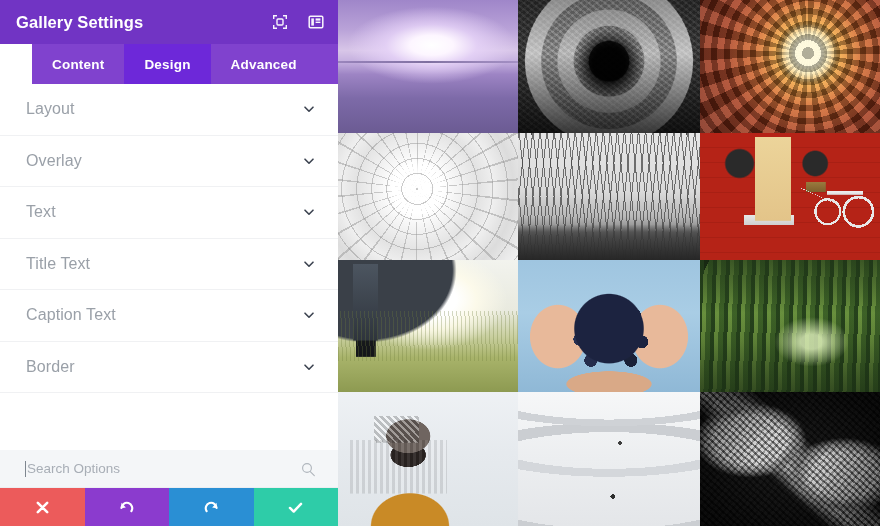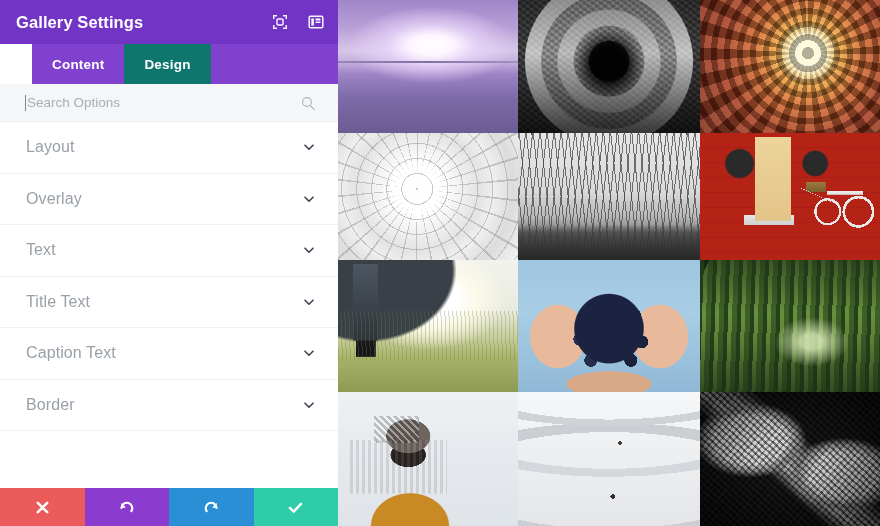--- a/index.html
+++ b/index.html
@@ -36,21 +36,21 @@
   #tabbar {
     height:40px; background:#8042ce; flex:none; display:flex;
     align-items:stretch;
     margin-left:32px;
   }
   .tab {
     display:flex; align-items:center; justify-content:center;
     padding:0 20px; color:#ffffff; font-size:13.5px; font-weight:bold;
     cursor:pointer; white-space:nowrap; letter-spacing:.2px;
   }
-  .tab.active { background:#0f766e; }
+  .tab.active { background:#6d28d9; }
 
   #searchbar {
     height:38px; flex:none; background:#f4f6f8;
     display:flex; align-items:center; position:relative;
     border-bottom:1px solid #eceef1;
   }
   #search-caret {
     position:absolute; left:25px; top:11px; width:1px; height:16px;
     background:#7e868f;
   }
@@ -324,70 +324,71 @@
           <rect x="3.3" y="4.4" width="2.6" height="7.2" fill="#ffffff"></rect>
           <rect x="7.6" y="4.4" width="4.8" height="2.2" fill="#ffffff"></rect>
           <rect x="7.6" y="7.6" width="4.8" height="1.4" fill="#ffffff"></rect>
         </svg>
       </div>
     </div>
 
     <nav id="tabbar">
       <div class="tab">Content</div>
       <div class="tab active">Design</div>
+      <div class="tab">Advanced</div>
     </nav>
+
+    <div id="accordion">
+      <div class="acc-row">
+        <span class="acc-label">Layout</span>
+        <svg class="acc-chevron" viewBox="0 0 14 14">
+          <polyline points="3,5.2 7,9.2 11,5.2" fill="none" stroke="#3c4350" stroke-width="1.6" stroke-linecap="round" stroke-linejoin="round"></polyline>
+        </svg>
+      </div>
+      <div class="acc-row">
+        <span class="acc-label">Overlay</span>
+        <svg class="acc-chevron" viewBox="0 0 14 14">
+          <polyline points="3,5.2 7,9.2 11,5.2" fill="none" stroke="#3c4350" stroke-width="1.6" stroke-linecap="round" stroke-linejoin="round"></polyline>
+        </svg>
+      </div>
+      <div class="acc-row">
+        <span class="acc-label">Text</span>
+        <svg class="acc-chevron" viewBox="0 0 14 14">
+          <polyline points="3,5.2 7,9.2 11,5.2" fill="none" stroke="#3c4350" stroke-width="1.6" stroke-linecap="round" stroke-linejoin="round"></polyline>
+        </svg>
+      </div>
+      <div class="acc-row">
+        <span class="acc-label">Title Text</span>
+        <svg class="acc-chevron" viewBox="0 0 14 14">
+          <polyline points="3,5.2 7,9.2 11,5.2" fill="none" stroke="#3c4350" stroke-width="1.6" stroke-linecap="round" stroke-linejoin="round"></polyline>
+        </svg>
+      </div>
+      <div class="acc-row">
+        <span class="acc-label">Caption Text</span>
+        <svg class="acc-chevron" viewBox="0 0 14 14">
+          <polyline points="3,5.2 7,9.2 11,5.2" fill="none" stroke="#3c4350" stroke-width="1.6" stroke-linecap="round" stroke-linejoin="round"></polyline>
+        </svg>
+      </div>
+      <div class="acc-row">
+        <span class="acc-label">Border</span>
+        <svg class="acc-chevron" viewBox="0 0 14 14">
+          <polyline points="3,5.2 7,9.2 11,5.2" fill="none" stroke="#3c4350" stroke-width="1.6" stroke-linecap="round" stroke-linejoin="round"></polyline>
+        </svg>
+      </div>
+    </div>
 
     <div id="searchbar">
       <span id="search-caret"></span>
       <input id="search-input" type="text" placeholder="Search Options" style="">
       <svg id="search-icon" viewBox="0 0 16 16">
         <circle cx="6.4" cy="6.4" r="4.7" fill="none" stroke="#b0b6bd" stroke-width="1.2"></circle>
         <line x1="9.9" y1="10.2" x2="14.2" y2="14.6" stroke="#b0b6bd" stroke-width="1.2" stroke-linecap="round"></line>
       </svg>
     </div>
 
-    <div id="accordion">
-      <div class="acc-row">
-        <span class="acc-label">Layout</span>
-        <svg class="acc-chevron" viewBox="0 0 14 14">
-          <polyline points="3,5.2 7,9.2 11,5.2" fill="none" stroke="#3c4350" stroke-width="1.6" stroke-linecap="round" stroke-linejoin="round"></polyline>
-        </svg>
-      </div>
-      <div class="acc-row">
-        <span class="acc-label">Overlay</span>
-        <svg class="acc-chevron" viewBox="0 0 14 14">
-          <polyline points="3,5.2 7,9.2 11,5.2" fill="none" stroke="#3c4350" stroke-width="1.6" stroke-linecap="round" stroke-linejoin="round"></polyline>
-        </svg>
-      </div>
-      <div class="acc-row">
-        <span class="acc-label">Text</span>
-        <svg class="acc-chevron" viewBox="0 0 14 14">
-          <polyline points="3,5.2 7,9.2 11,5.2" fill="none" stroke="#3c4350" stroke-width="1.6" stroke-linecap="round" stroke-linejoin="round"></polyline>
-        </svg>
-      </div>
-      <div class="acc-row">
-        <span class="acc-label">Title Text</span>
-        <svg class="acc-chevron" viewBox="0 0 14 14">
-          <polyline points="3,5.2 7,9.2 11,5.2" fill="none" stroke="#3c4350" stroke-width="1.6" stroke-linecap="round" stroke-linejoin="round"></polyline>
-        </svg>
-      </div>
-      <div class="acc-row">
-        <span class="acc-label">Caption Text</span>
-        <svg class="acc-chevron" viewBox="0 0 14 14">
-          <polyline points="3,5.2 7,9.2 11,5.2" fill="none" stroke="#3c4350" stroke-width="1.6" stroke-linecap="round" stroke-linejoin="round"></polyline>
-        </svg>
-      </div>
-      <div class="acc-row">
-        <span class="acc-label">Border</span>
-        <svg class="acc-chevron" viewBox="0 0 14 14">
-          <polyline points="3,5.2 7,9.2 11,5.2" fill="none" stroke="#3c4350" stroke-width="1.6" stroke-linecap="round" stroke-linejoin="round"></polyline>
-        </svg>
-      </div>
-    </div>
-
     <div id="actionbar">
       <div class="act-btn" id="btn-cancel">
         <svg viewBox="0 0 16 16">
           <path d="M3.6 3.6 L12.4 12.4 M12.4 3.6 L3.6 12.4" stroke="#ffffff" stroke-width="2.4" stroke-linecap="round"></path>
         </svg>
       </div>
       <div class="act-btn" id="btn-undo">
         <svg viewBox="0 0 16 16">
           <path d="M12.6 11.4A5.1 5.1 0 1 0 3.2 8.4" fill="none" stroke="#ffffff" stroke-width="2" stroke-linecap="round"></path>
           <path d="M3.2 3.6 L3.2 8.8 L7.4 8.0 Z" fill="#ffffff"></path>

